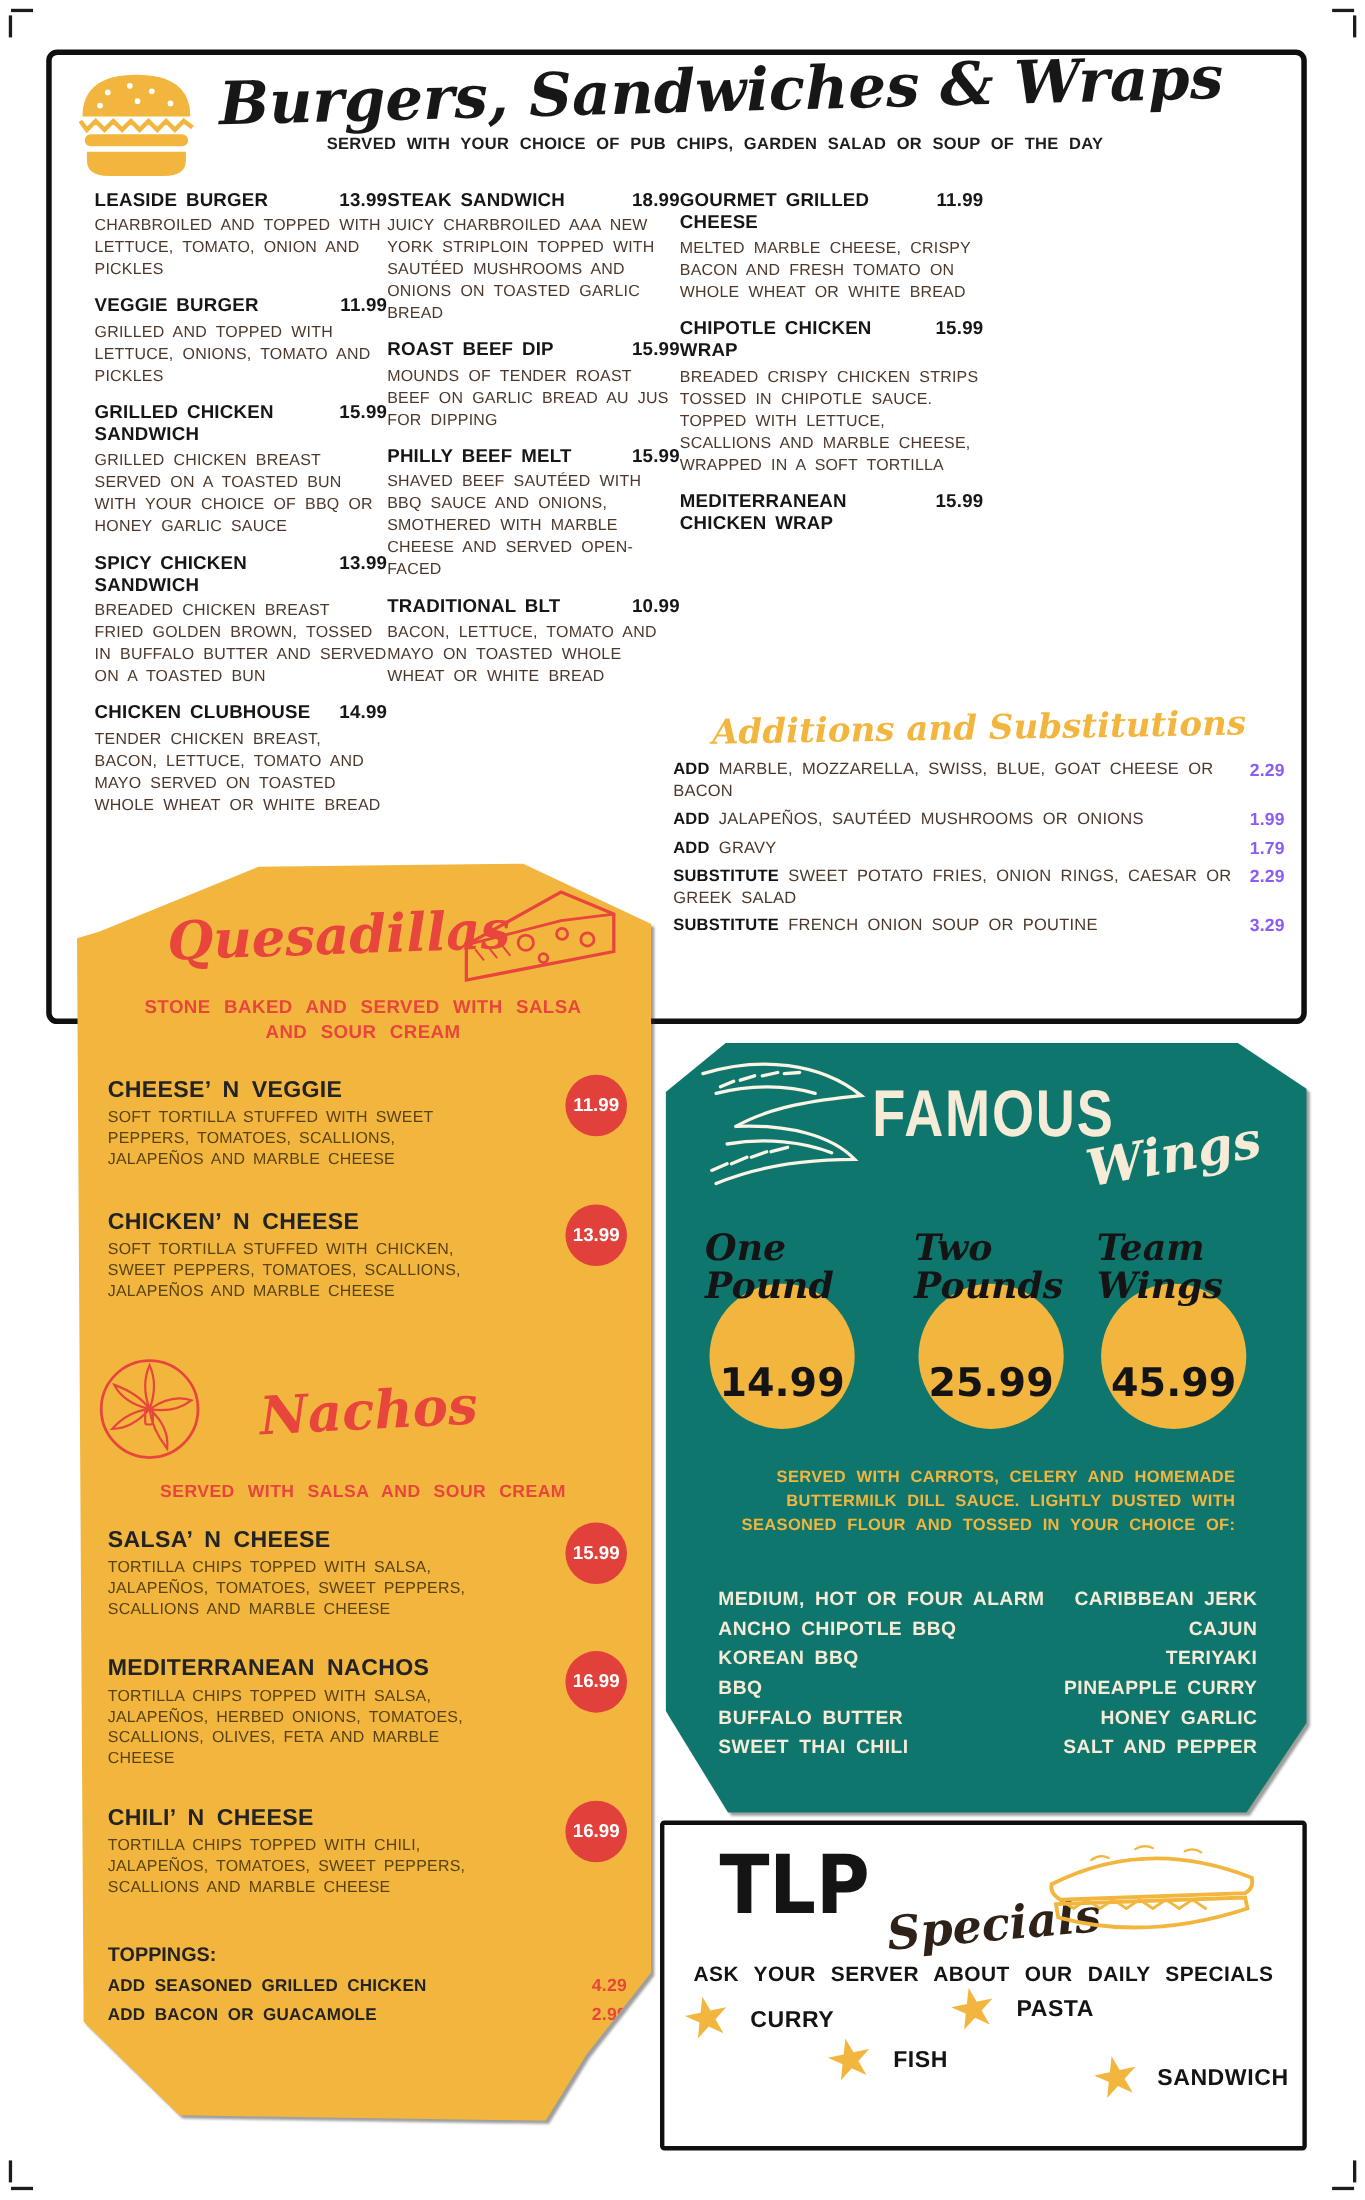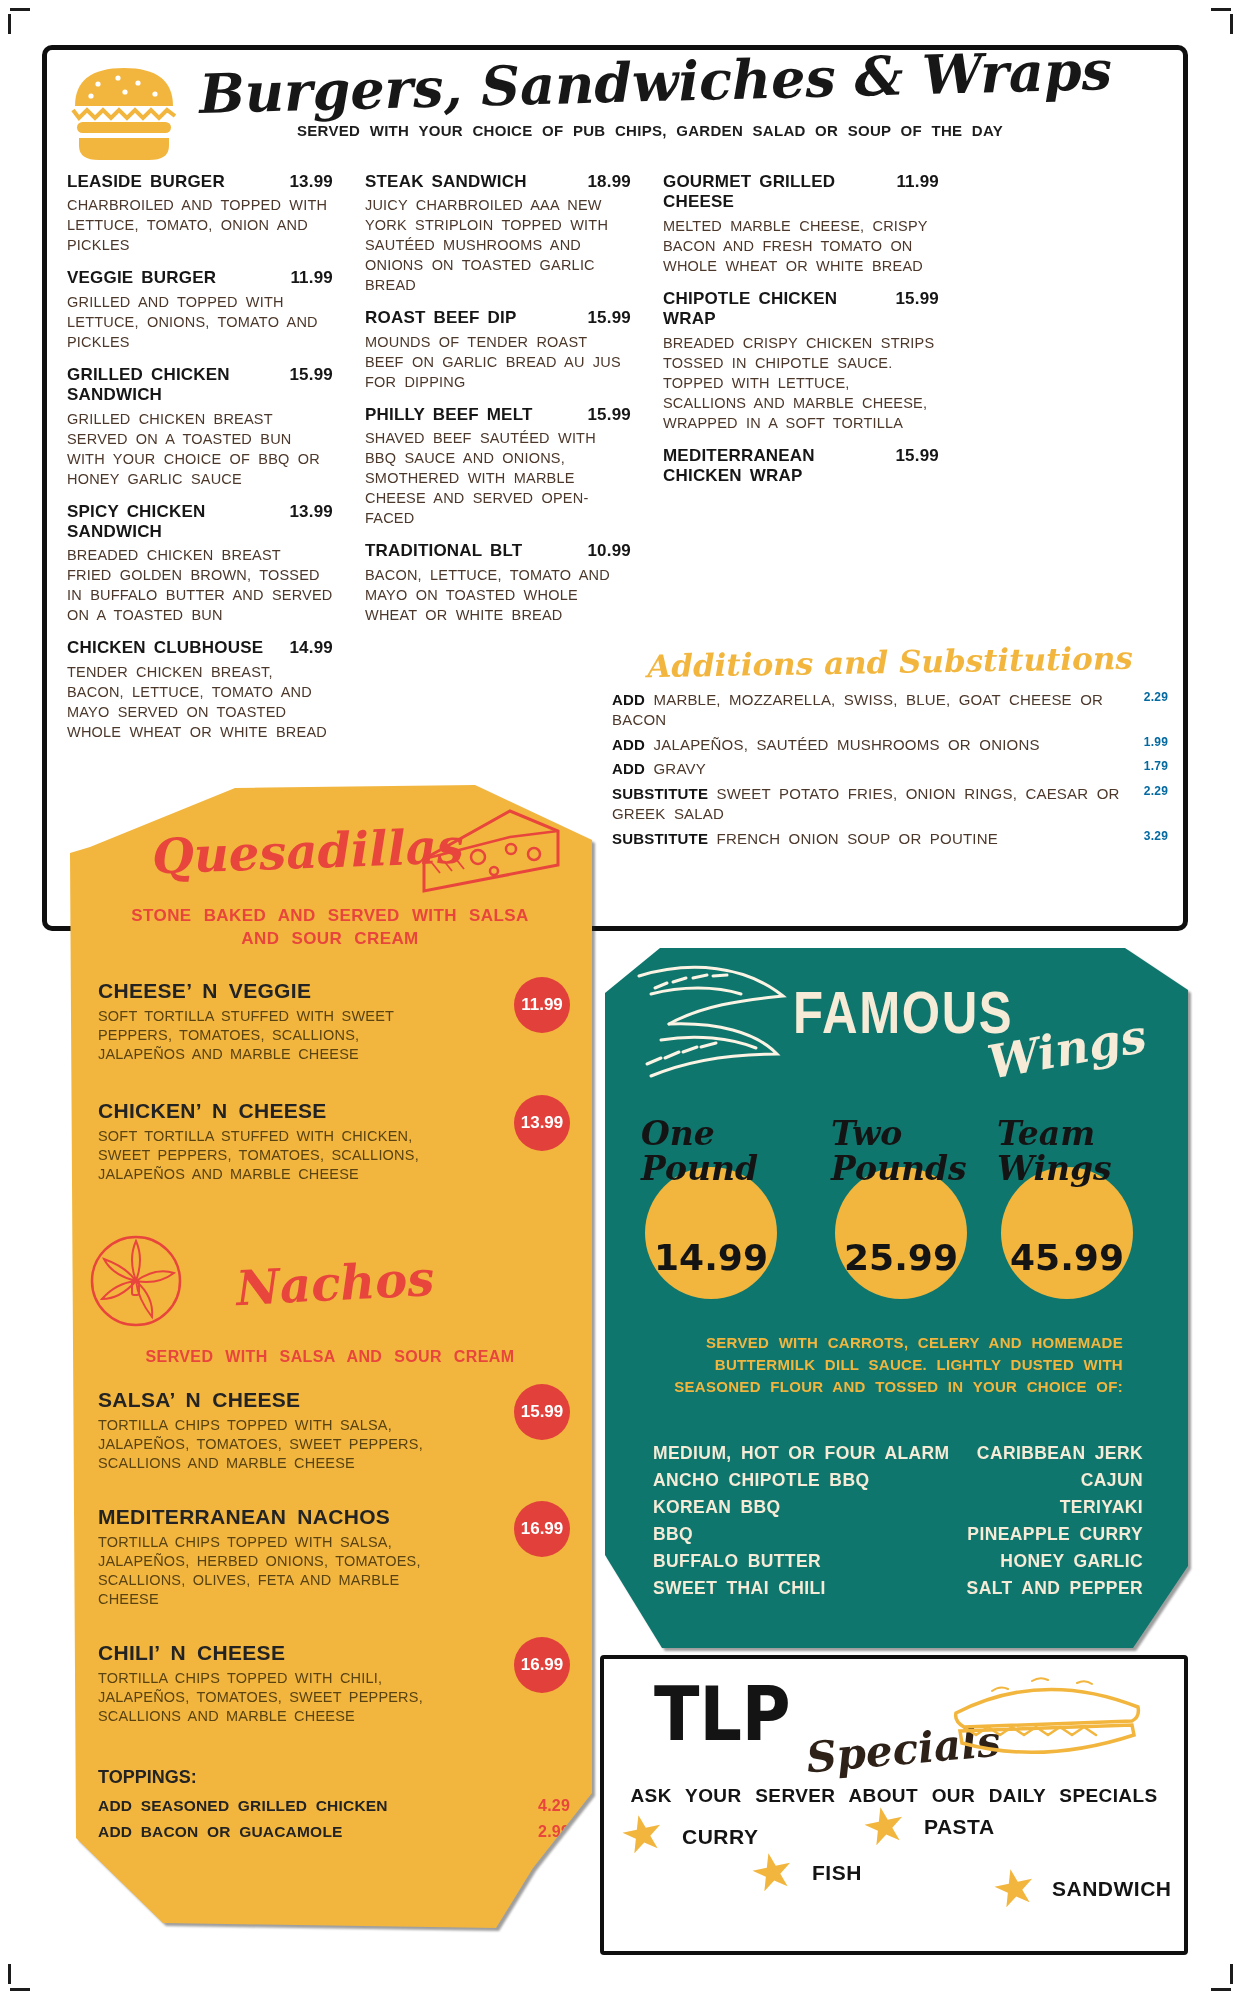--- a/index.html
+++ b/index.html
@@ -11,38 +11,38 @@
   
   .crop{position:absolute;background:#1c1c1c;}
 
   
   .panel-burgers{position:absolute;left:42px;top:45px;width:1146px;height:886px;
      background:#fff;border:5px solid #0f0f0f;border-radius:10px;box-sizing:border-box;z-index:1;}
   .burger-art{position:absolute;left:16px;top:6px;width:122px;height:118px;}
   .bs-title{position:absolute;left:152px;top:0px;font-size:54px;color:#171717;
      transform:rotate(-1.5deg);white-space:nowrap;}
   .bs-subtitle{position:absolute;left:250px;top:72px;font-size:15px;font-weight:bold;color:#1d1d1d;white-space:nowrap;}
-  .bs-cols{position:absolute;left:20px;top:122px;width:1098px;display:grid;
-     grid-template-columns:266px 266px 276px;column-gap:32px;}
+  .bs-cols{position:absolute;left:39px;top:122px;width:1098px;display:grid;
+     grid-template-columns:266px 266px 276px;}
   .mi{margin-bottom:13px;}
   .mi-head{display:flex;justify-content:space-between;align-items:flex-start;
      font-weight:bold;font-size:17px;line-height:1.2;color:#161616;letter-spacing:.2px;word-spacing:3px;}
   .mi-name{max-width:200px;}
   .mi-price{margin-left:6px;white-space:nowrap;font-size:17px;}
   .mi-desc{font-size:14.5px;line-height:1.38;color:#4c382b;margin-top:3px;letter-spacing:.2px;word-spacing:4px;}
 
   
   .additions{position:absolute;left:565px;top:594px;width:556px;}
   .add-title{font-size:31px;color:#F2B63F;text-align:center;transform:rotate(-1deg);white-space:nowrap;}
   .add-rows{margin-top:10px;}
   .add-row{display:flex;align-items:flex-start;font-size:15px;line-height:1.32;
      color:#4c382b;margin-bottom:5px;letter-spacing:.2px;word-spacing:4px;}
   .add-text{flex:1;padding-right:14px;}
   .add-text b{color:#141414;}
-  .add-price{font-weight:bold;color:#0369a1;font-size:12px;white-space:nowrap;}
+  .add-price{font-weight:bold;color:#8b5cf6;font-size:16px;white-space:nowrap;}
 
   
   .wrap-quesa{position:absolute;left:68px;top:783px;width:524px;height:1147px;z-index:3;
      filter:drop-shadow(3px 3px 1px rgba(40,40,40,.45));}
   .panel-quesa{position:absolute;inset:0;background:#F2B63F;
      clip-path:polygon(167px 5px,407px 2px,524px 57px,524px 1010px,465px 1085px,428px 1145px,95px 1140px,8px 1055px,2px 70px,22px 64px);}
   .q-title{position:absolute;left:84px;top:40px;font-size:48px;color:#E8453C;transform:rotate(-2deg);}
   .cheese-art{position:absolute;left:348px;top:16px;width:150px;height:112px;}
   .q-sub{position:absolute;left:0;top:122px;width:100%;text-align:center;color:#E8453C;
      font-weight:bold;font-size:17px;line-height:1.35;letter-spacing:.4px;word-spacing:7px;}

